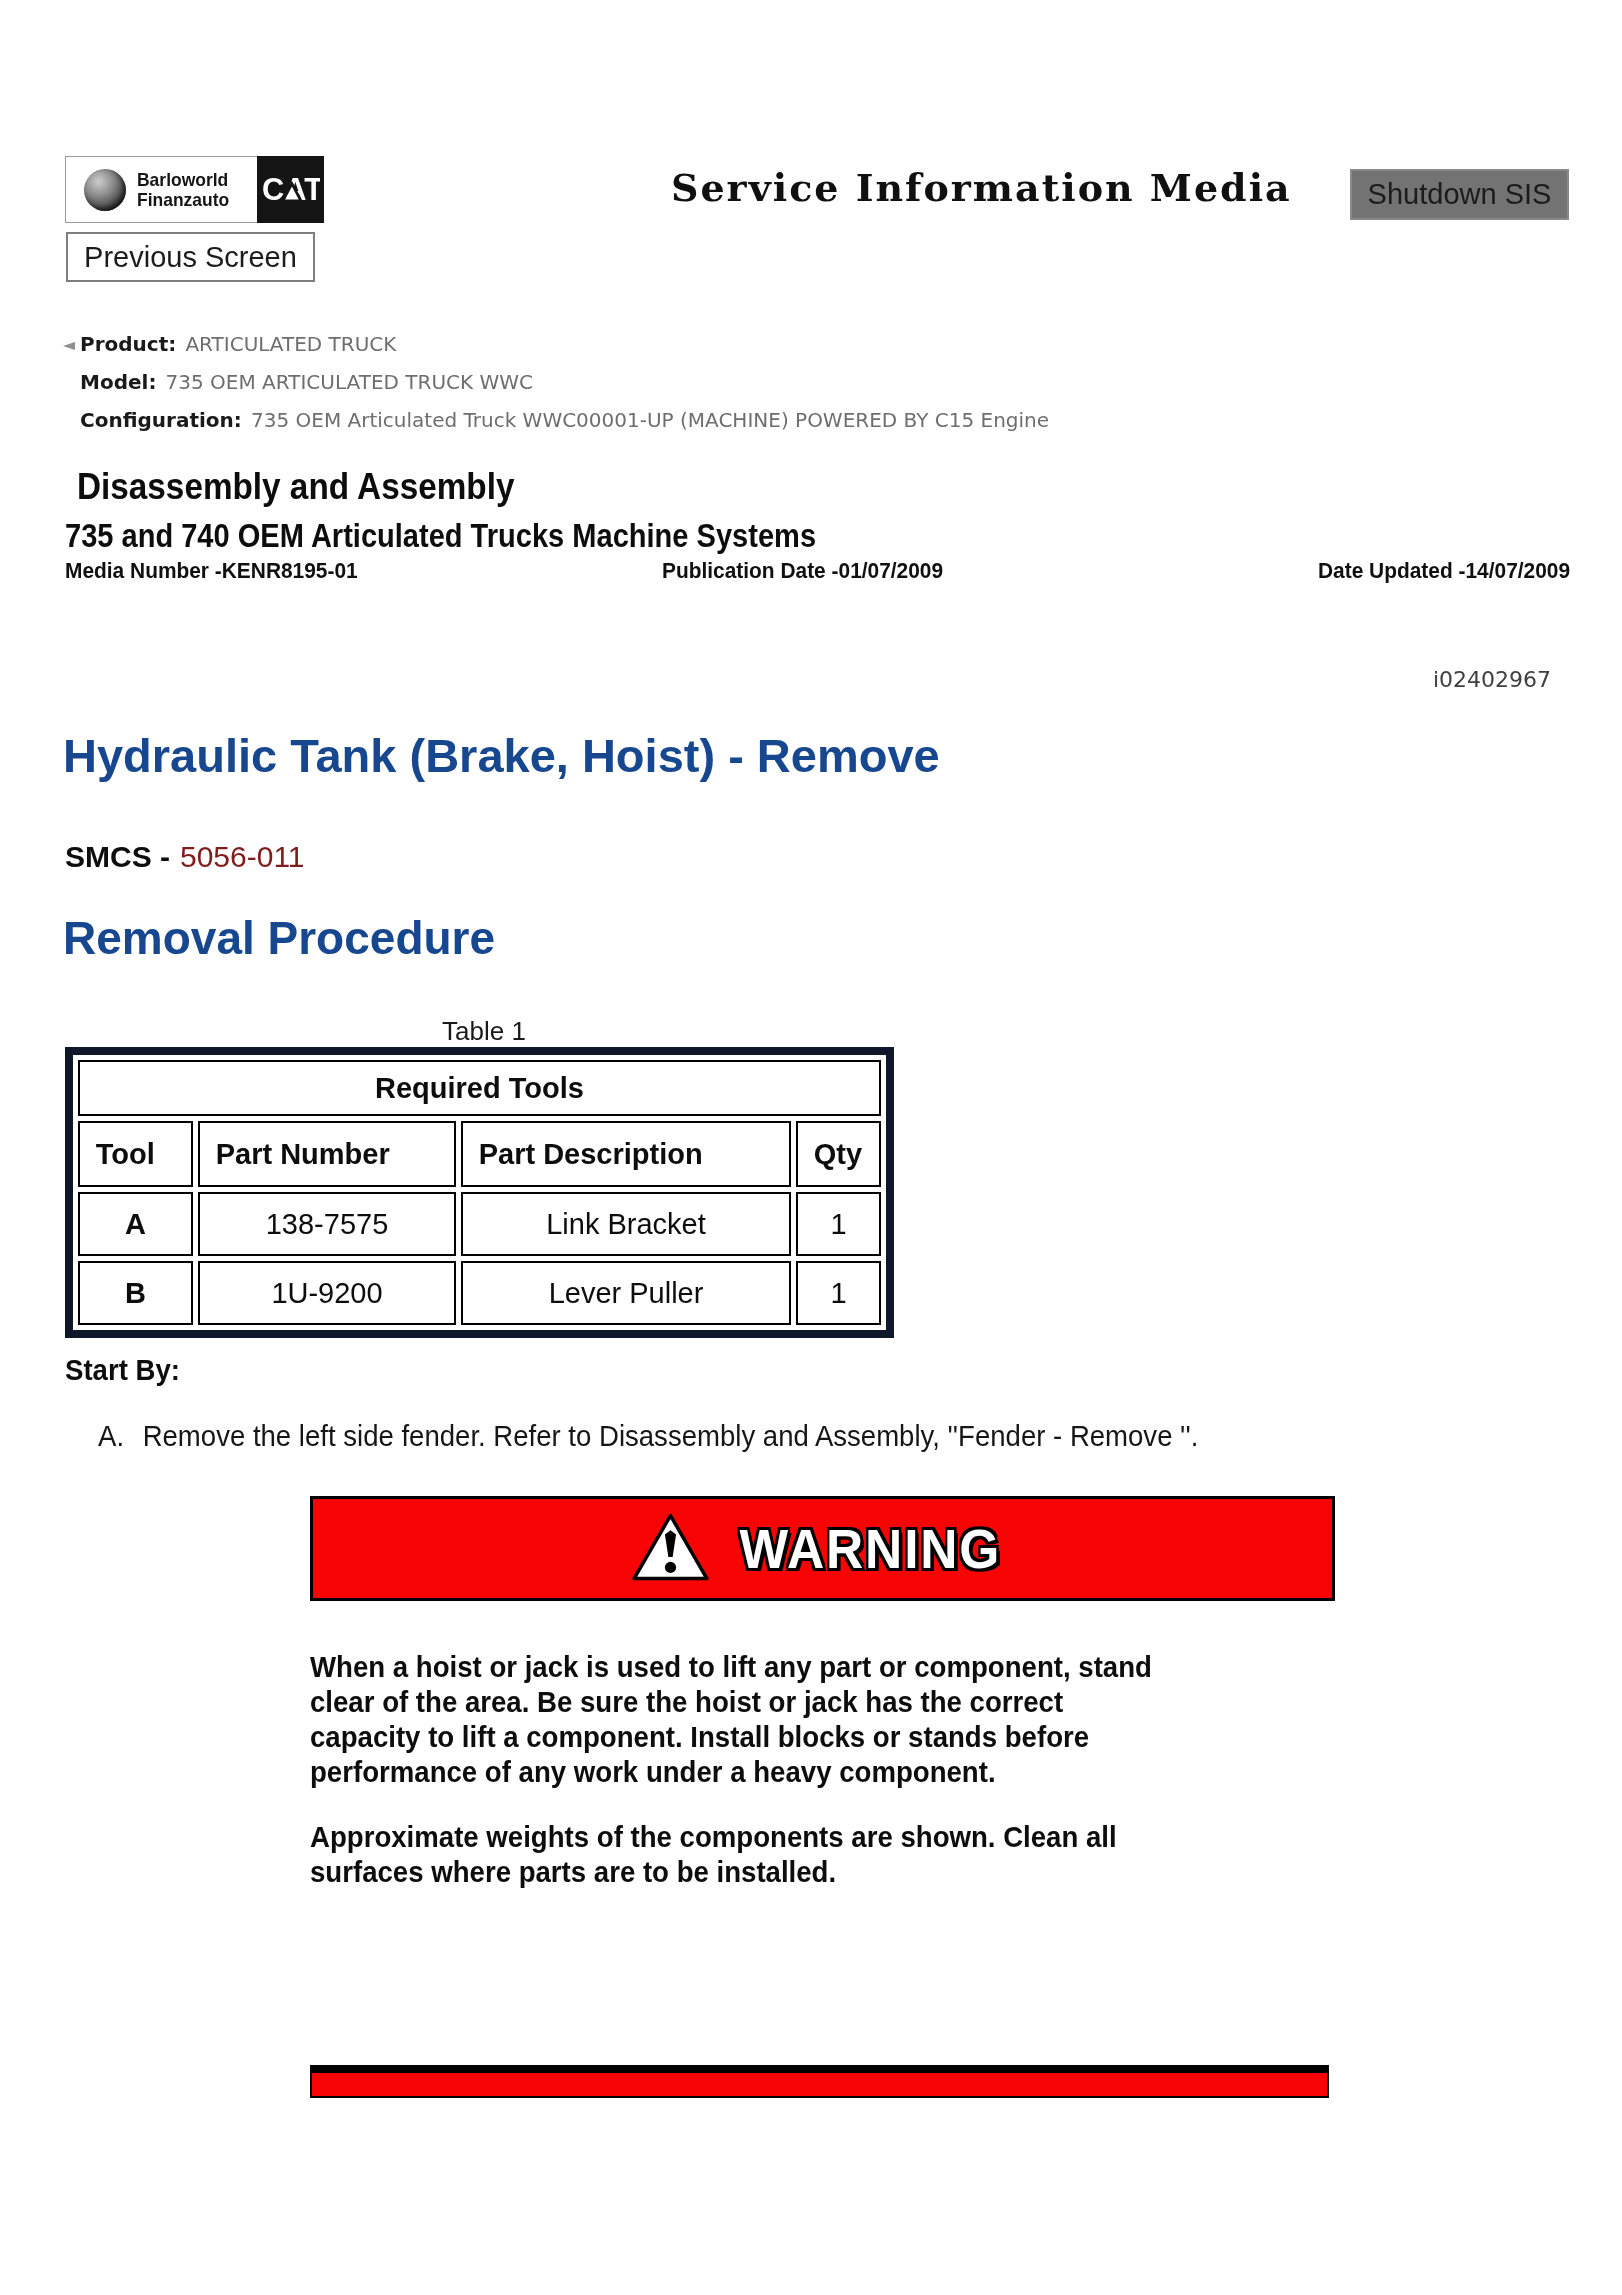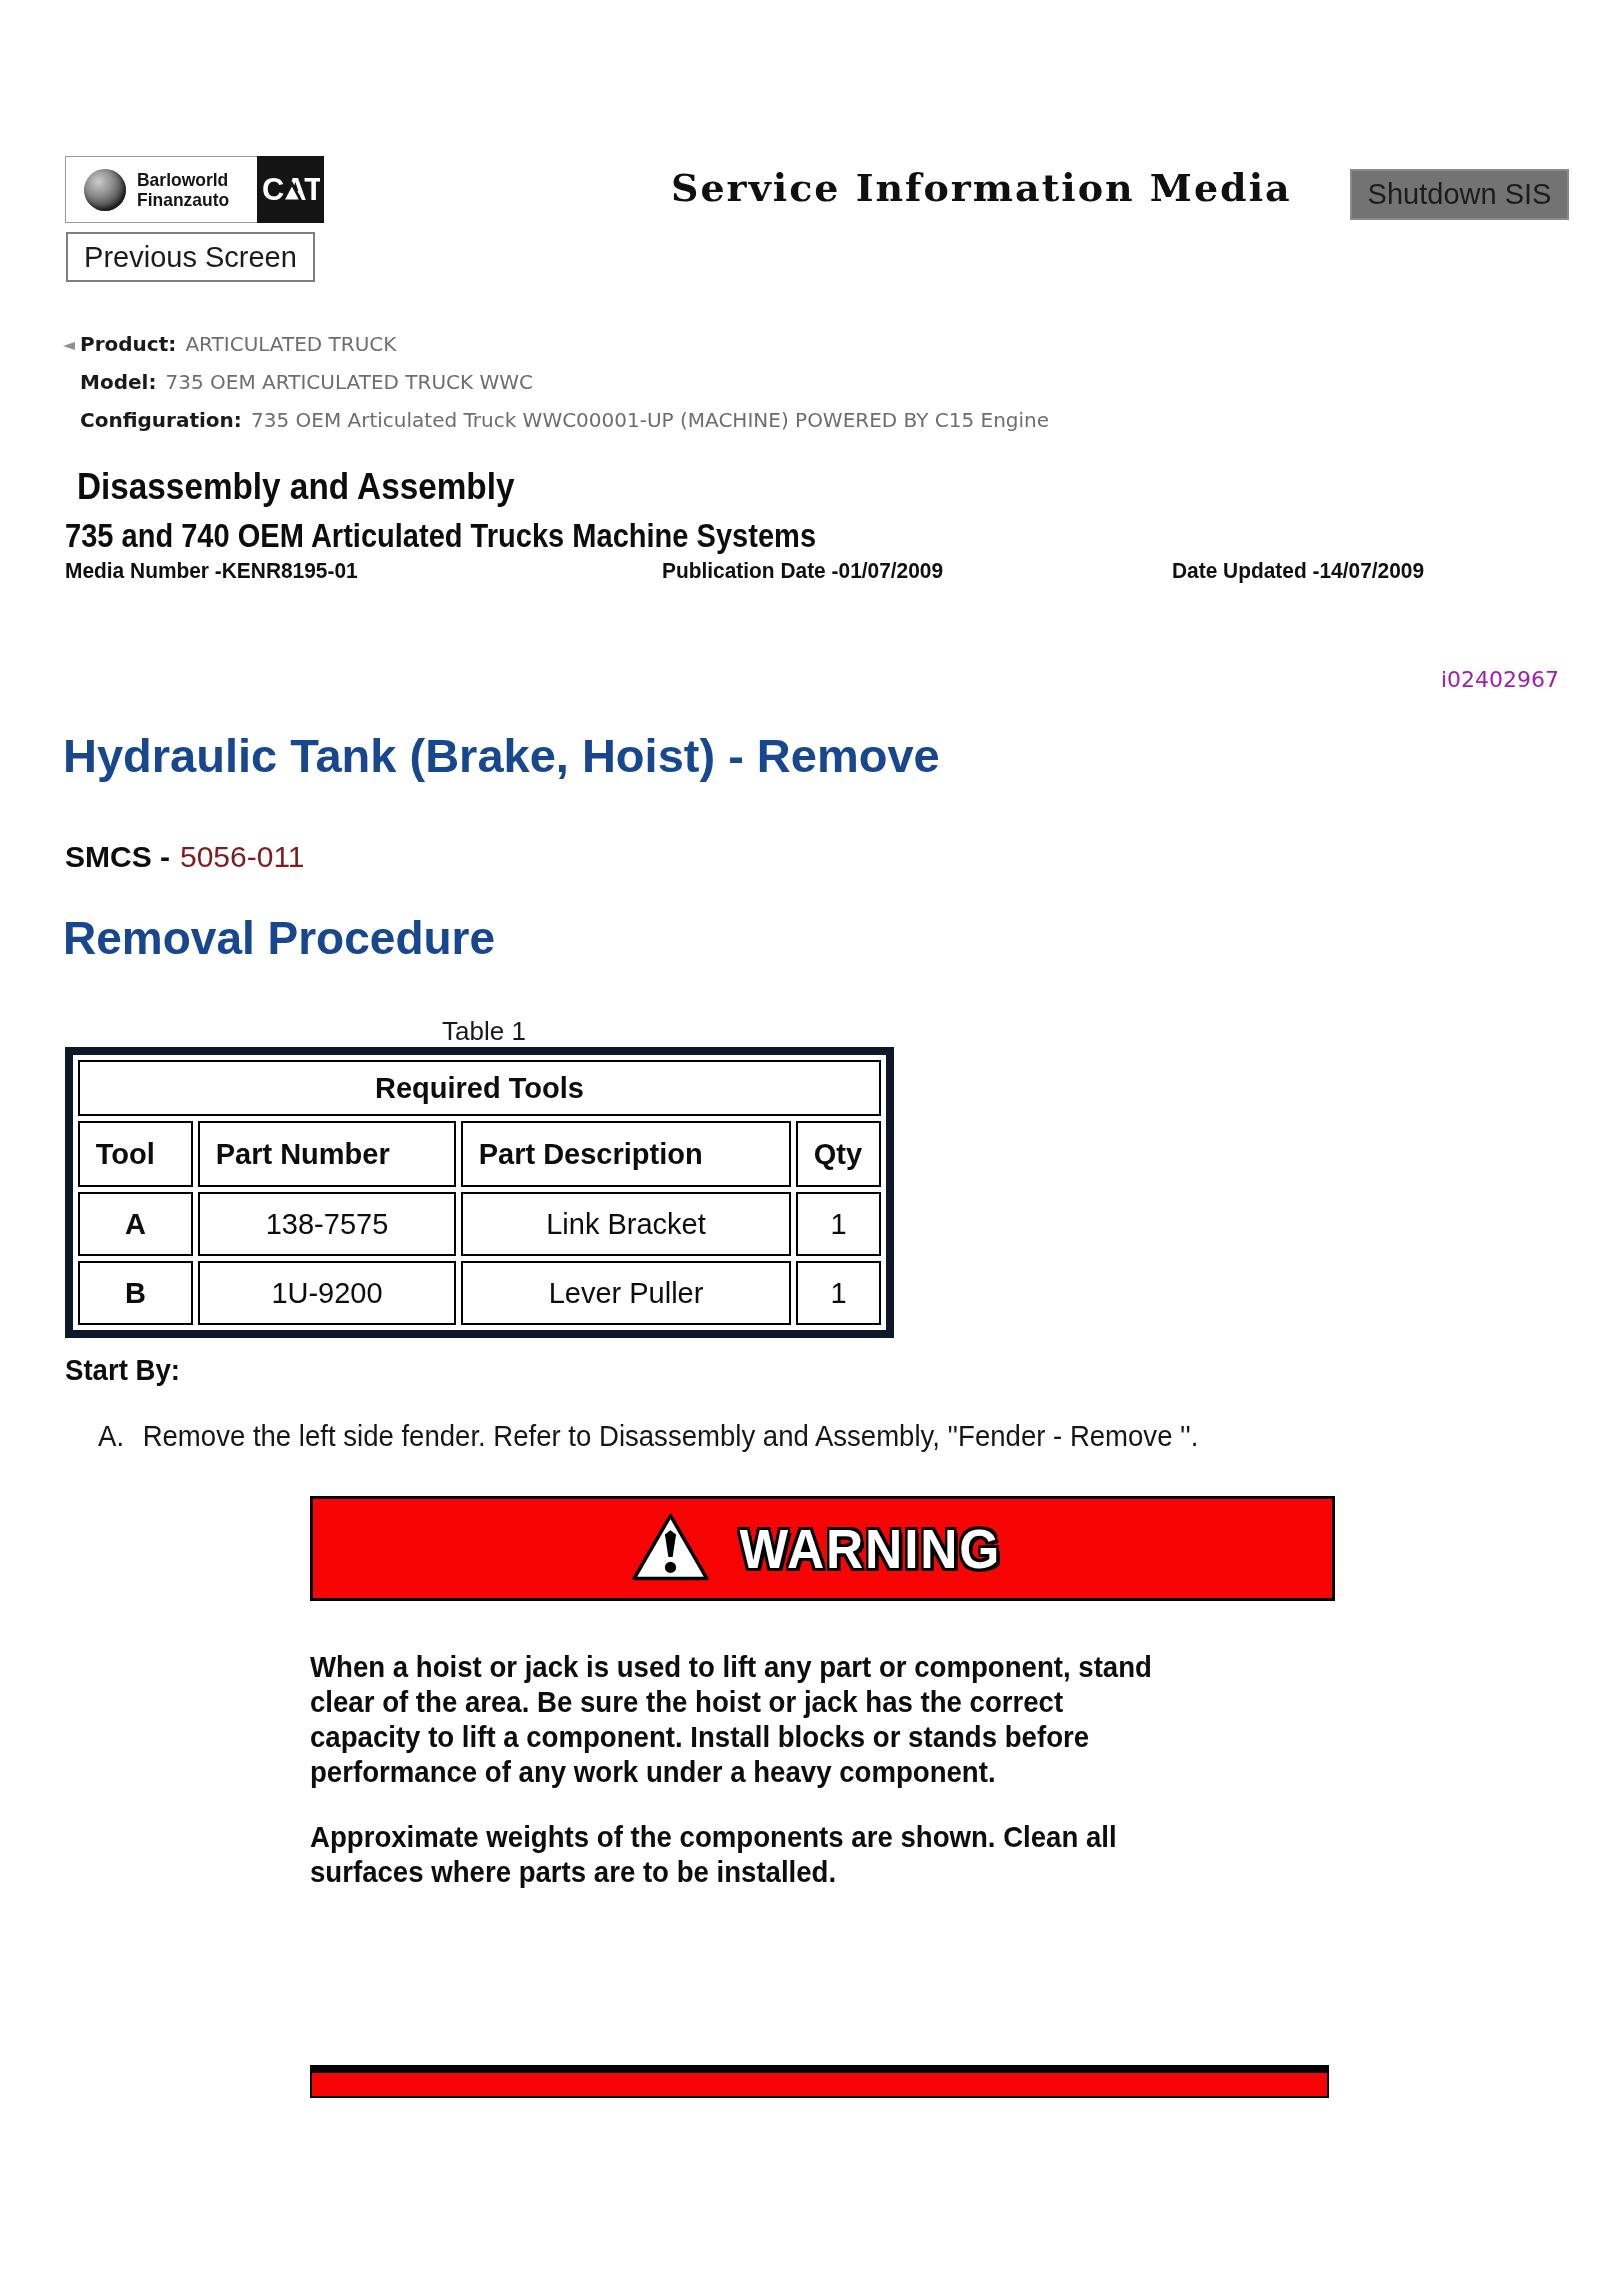--- a/index.html
+++ b/index.html
@@ -28,21 +28,21 @@
   
   .prod-block{left:63px;top:325px;font-family:"DejaVu Sans",sans-serif;font-size:20px;}
   .prod-row{height:38px;display:flex;align-items:center;}
   .caret{display:inline-block;width:17px;color:#8f8f8f;font-size:15.7px;}
   .prod-label{font-weight:bold;color:#1a1a1a;}
   .prod-val{color:#6e6e6e;margin-left:9.2px;}
 
   .sec-title{left:65px;top:466px;font-size:37px;font-weight:bold;color:#0d0d0d;margin-left:12px;}
   .sec-sub{left:65px;top:517px;font-size:33px;font-weight:bold;color:#0d0d0d;}
   .meta{top:558px;font-size:22px;font-weight:bold;color:#101010;}
-  .ref-id{top:667px;right:64px;font-family:"DejaVu Sans",sans-serif;font-size:22px;color:#a21caf;}
+  .ref-id{top:667px;right:72px;font-family:"DejaVu Sans",sans-serif;font-size:22px;color:#404040;}
 
   .h1-blue{left:63px;top:728px;font-size:47px;font-weight:bold;color:#17478F;}
   .smcs{left:65px;top:840px;font-size:30px;}
   .smcs b{color:#0d0d0d;}
   .smcs span{color:#7f1d1d;font-weight:normal;margin-left:10px;}
   .h2-blue{left:63px;top:911px;font-size:46px;font-weight:bold;color:#17478F;}
 
   
   .tbl-caption{left:65px;top:1016px;width:838px;text-align:center;font-size:26px;color:#1a1a1a;}
   table.req{left:65px;top:1047px;border-collapse:separate;border-spacing:5.9px;
@@ -123,21 +123,21 @@
   </div>
   <div class="abs sec-sub">
     <span class="cond sx88">735 and 740 OEM Articulated Trucks Machine Systems</span>
   </div>
   <div class="abs meta" style="left:65px;">
     <span class="cond sx95">Media Number -KENR8195-01</span>
   </div>
   <div class="abs meta" style="left:662px;">
     <span class="cond sx95">Publication Date -01/07/2009</span>
   </div>
-  <div class="abs meta" style="left:1172px;">
+  <div class="abs meta" style="left:1318px;">
     <span class="cond sx95">Date Updated -14/07/2009</span>
   </div>
 
   <div class="abs ref-id">i02402967</div>
 
   <div class="abs h1-blue">Hydraulic Tank (Brake, Hoist) - Remove</div>
 
   <div class="abs smcs">
     <b>SMCS -</b><span>5056-011</span>
   </div>

